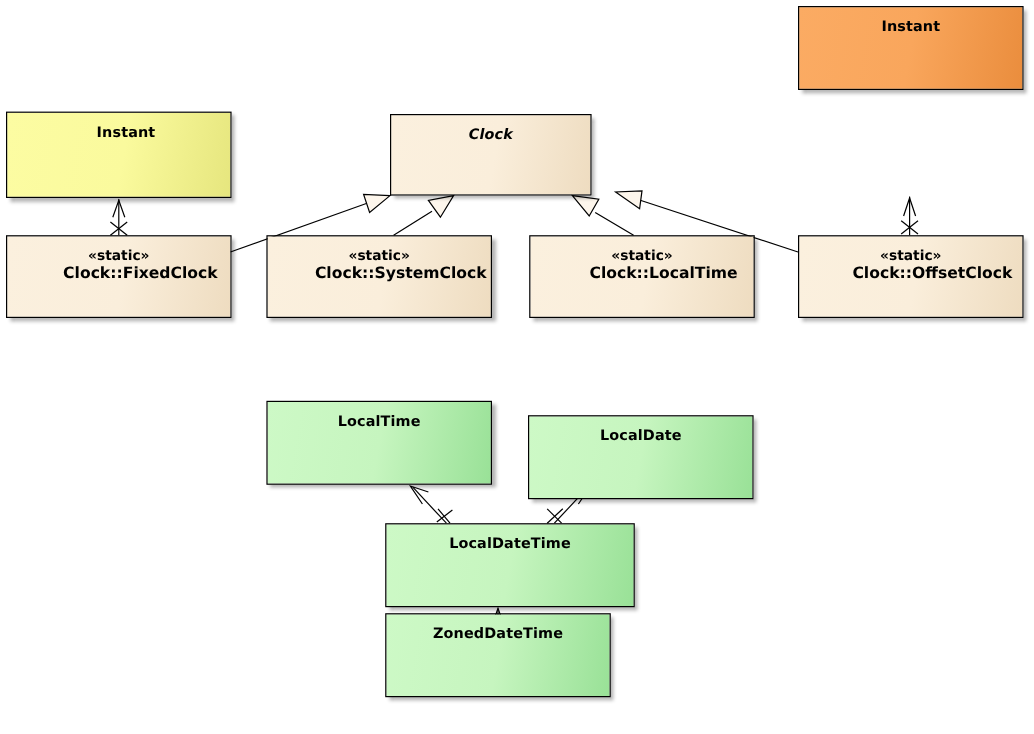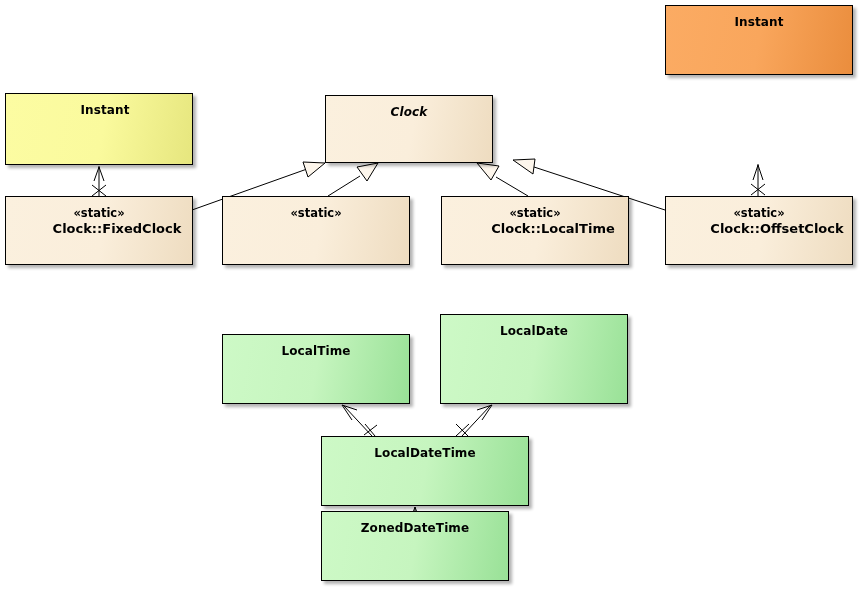--- a/index.html
+++ b/index.html
@@ -146,37 +146,38 @@
   </div>
 
 
   <div class="uml-box fill-beige" style="left:5px; top:196px; width:188px; height:69px;">
     <span class="stereo">«static»</span>
     <span class="name2">Clock::FixedClock</span>
   </div>
 
   <div class="uml-box fill-beige" style="left:222px; top:196px; width:188px; height:69px;">
     <span class="stereo">«static»</span>
+    <span class="name2">Clock::SystemClock</span>
   </div>
 
   <div class="uml-box fill-beige" style="left:441px; top:196px; width:188px; height:69px;">
     <span class="stereo">«static»</span>
     <span class="name2">Clock::LocalTime</span>
   </div>
 
   <div class="uml-box fill-beige" style="left:665px; top:196px; width:188px; height:69px;">
     <span class="stereo">«static»</span>
     <span class="name2">Clock::OffsetClock</span>
   </div>
 
   <div class="uml-box fill-green" style="left:222px; top:334px; width:188px; height:70px;">
     <span class="title">LocalTime</span>
   </div>
 
-  <div class="uml-box fill-green" style="left:440px; top:314px; width:188px; height:90px;">
+  <div class="uml-box fill-green" style="left:440px; top:346px; width:188px; height:70px;">
     <span class="title">LocalDate</span>
   </div>
 
   <div class="uml-box fill-green" style="left:321px; top:436px; width:208px; height:70px;">
     <span class="title">LocalDateTime</span>
   </div>
 
   <div class="uml-box fill-green" style="left:321px; top:511px; width:188px; height:70px;">
     <span class="title">ZonedDateTime</span>
   </div>

